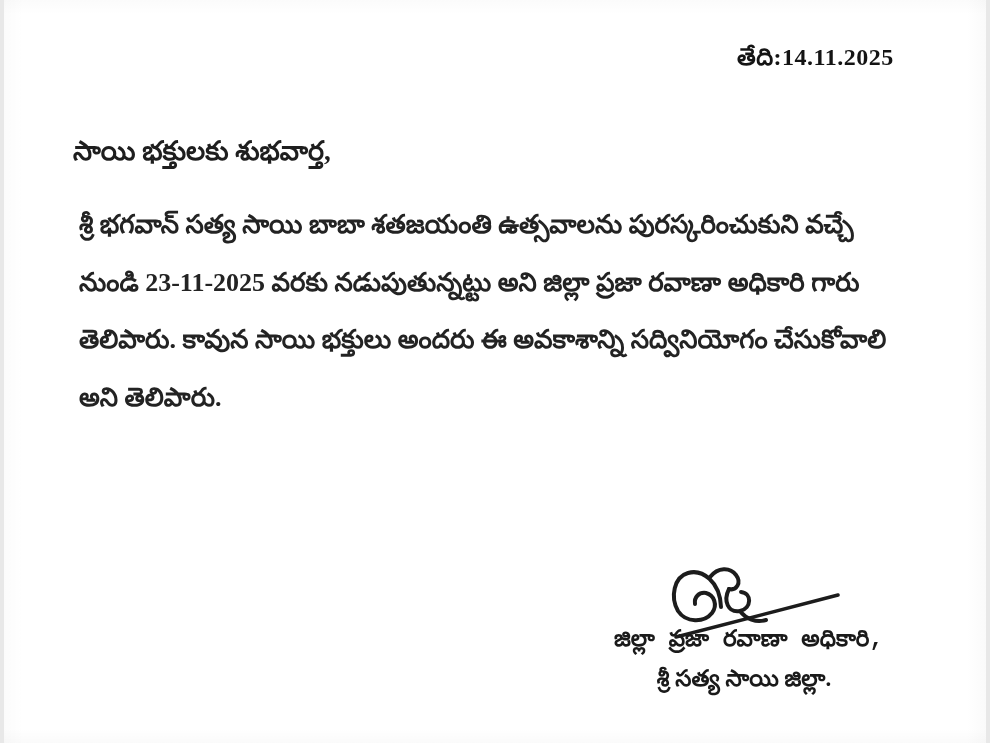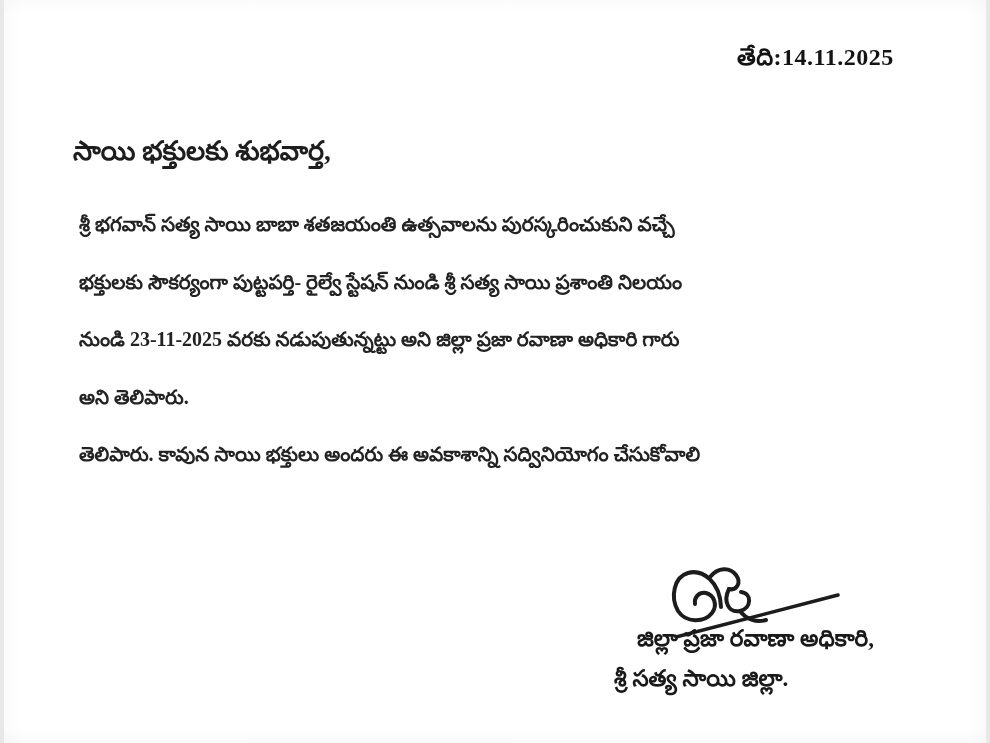--- a/index.html
+++ b/index.html
@@ -39,21 +39,21 @@
     font-size: 27px;
     font-weight: 600;
     color: #1e1e1e;
     white-space: nowrap;
   }
   .body-paragraph {
     position: absolute;
     top: 196px;
     left: 75px;
     width: 845px;
-    font-size: 20px;
+    font-size: 26px;
     font-weight: 600;
     color: #232323;
     line-height: 57.5px;
   }
   .body-line {
     display: block;
     white-space: nowrap;
   }
   .signature-block {
     position: absolute;
@@ -77,47 +77,48 @@
   .sig-line1 {
     position: absolute;
     top: 66px;
     left: 10px;
     width: 260px;
     text-align: right;
     font-size: 23px;
     font-weight: 700;
     color: #1a1a1a;
     white-space: nowrap;
+    font-family: Liberation Mono, monospace;
   }
   .sig-line2 {
     position: absolute;
     top: 106px;
     left: 10px;
     width: 260px;
+    text-align: center;
     font-size: 23px;
     font-weight: 700;
     color: #1a1a1a;
     white-space: nowrap;
   }
 </style>
 </head>
 <body>
 
 <div class="page">
 
   <div class="date-line">తేది:14.11.2025</div>
 
   <div class="salutation">సాయి భక్తులకు శుభవార్త,</div>
 
   <div class="body-paragraph">
     <span class="body-line">శ్రీ భగవాన్ సత్య సాయి బాబా శతజయంతి ఉత్సవాలను పురస్కరించుకుని  వచ్చే</span>
-    <span class="body-line">భక్తులకు సౌకర్యంగా  పుట్టపర్తి- రైల్వే స్టేషన్ నుండి శ్రీ సత్య సాయి ప్రశాంతి నిలయం</span>
     <span class="body-line">నుండి 23-11-2025 వరకు నడుపుతున్నట్టు అని జిల్లా ప్రజా రవాణా అధికారి గారు</span>
+    <span class="body-line">తెలిపారు. కావున సాయి భక్తులు అందరు ఈ అవకాశాన్ని సద్వినియోగం చేసుకోవాలి</span>
     <span class="body-line">అని తెలిపారు.</span>
-    <span class="body-line">తెలిపారు. కావున సాయి భక్తులు అందరు ఈ అవకాశాన్ని సద్వినియోగం చేసుకోవాలి</span>
   </div>
 
   <div class="signature-block">
 
     <div class="signature-scribble">
       <svg viewBox="0 0 178 74" fill="none" xmlns="http://www.w3.org/2000/svg">
 
         <path d="M55,42 C54,16 36,4 22,8 C8,12 4,32 12,46 C20,58 38,58 46,48 C52,40 48,30 40,28 C33,27 28,32 29,39" stroke="#1c1c1c" stroke-width="4" stroke-linecap="round"></path>
 
         <path d="M44,12 C52,2 64,2 70,10 C76,18 70,26 63,24" stroke="#1c1c1c" stroke-width="4" stroke-linecap="round"></path>

